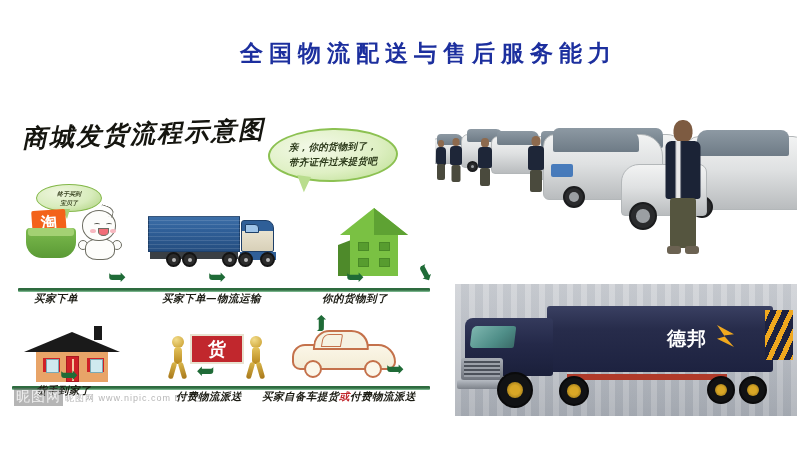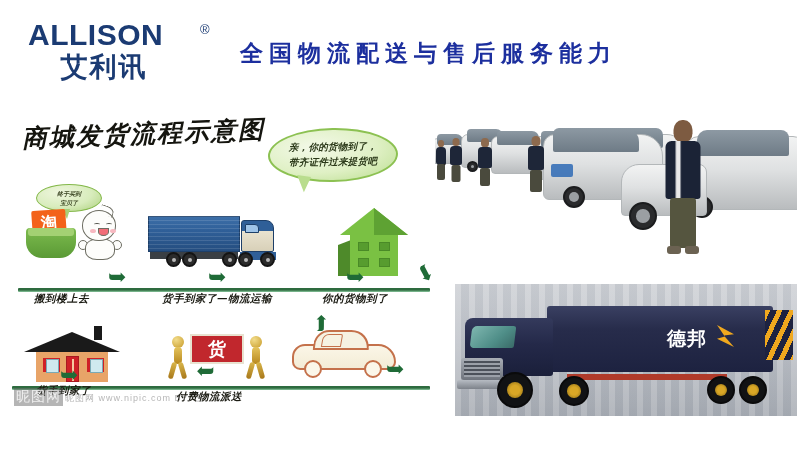--- a/index.html
+++ b/index.html
@@ -561,25 +561,20 @@
     padding: 0 2px;
     margin-right: 2px;
     font-size: 14px;
   }
 </style>
 </head>
 <body>
 
 <div id="slide">
 
-  <div class="logo-block">
-    <div class="logo-latin">ALLISON</div>
-    <div class="logo-reg">®</div>
-    <div class="logo-cn">艾利讯</div>
-  </div>
 
   <div class="slide-title">全国物流配送与售后服务能力</div>
 
   <div class="flow-title">商城发货流程示意图</div>
 
   <div class="bubble-big">
     <div class="bubble-line">亲，你的货物到了，</div>
     <div class="bubble-line">带齐证件过来提货吧</div>
   </div>
   <div class="bubble-big-tail"></div>
@@ -634,22 +629,22 @@
     <div class="gwin c"></div>
     <div class="gwin d"></div>
   </div>
 
   <div class="track track-top"></div>
   <div class="arrow" style="left:108px; top:266px;">➥</div>
   <div class="arrow" style="left:208px; top:266px;">➥</div>
   <div class="arrow" style="left:346px; top:266px;">➥</div>
   <div class="arrow" style="left:416px; top:262px; transform:rotate(62deg);">➥</div>
 
-  <div class="flow-label" style="left:34px; top:292px;">搬到楼上去</div>
-  <div class="flow-label" style="left:162px; top:292px;">货手到家了—物流运输</div>
+  <div class="flow-label" style="left:34px; top:292px;">买家下单</div>
+  <div class="flow-label" style="left:162px; top:292px;">买家下单—物流运输</div>
   <div class="flow-label" style="left:322px; top:292px;">你的货物到了</div>
 
   <div class="ohouse">
     <div class="ohouse-chimney"></div>
     <div class="ohouse-roof"></div>
     <div class="ohouse-body"></div>
     <div class="owin l"></div>
     <div class="owin r"></div>
     <div class="ohouse-door"></div>
   </div>
@@ -681,20 +676,21 @@
   </div>
 
   <div class="track track-bottom"></div>
   <div class="arrow" style="left:60px; top:364px;">➥</div>
   <div class="arrow" style="left:196px; top:360px; transform:scaleX(-1);">➥</div>
   <div class="arrow" style="left:386px; top:358px;">➥</div>
   <div class="arrow" style="left:312px; top:312px; transform:rotate(-90deg);">➥</div>
 
   <div class="flow-label" style="left:36px; top:384px;">货手到家了</div>
   <div class="flow-label" style="left:176px; top:390px;">付费物流派送</div>
+  <div class="flow-label" style="left:262px; top:390px;"><span>买家自备车提货</span><span class="red">或</span><span>付费物流派送</span></div>
 
   <div class="watermark">
     <span class="wm-badge">昵图网</span><span>昵图网 www.nipic.com  BY: 三</span>
   </div>
 
   <div class="photo-fleet">
 
     <div class="fl-car" style="left:-4px; top:26px; width:40px; height:26px;"></div>
     <div class="fl-glass" style="left:2px; top:22px; width:26px; height:11px;"></div>
     <div class="fl-wheel" style="left:2px; top:46px; width:9px; height:9px;"></div>

